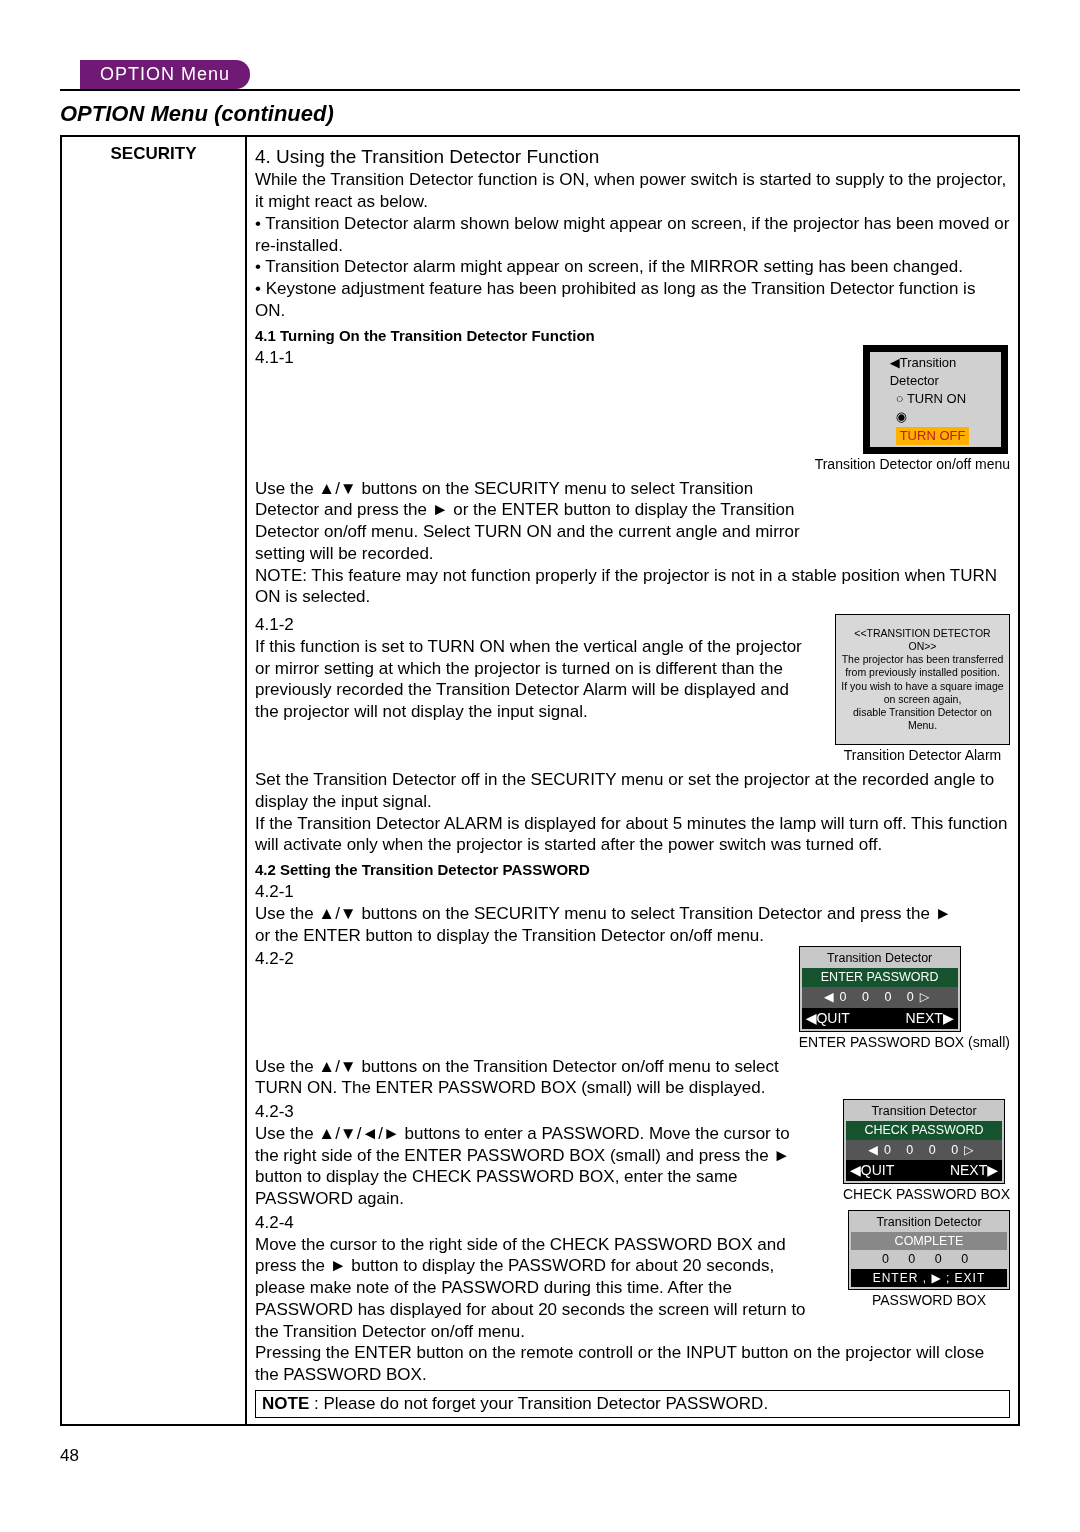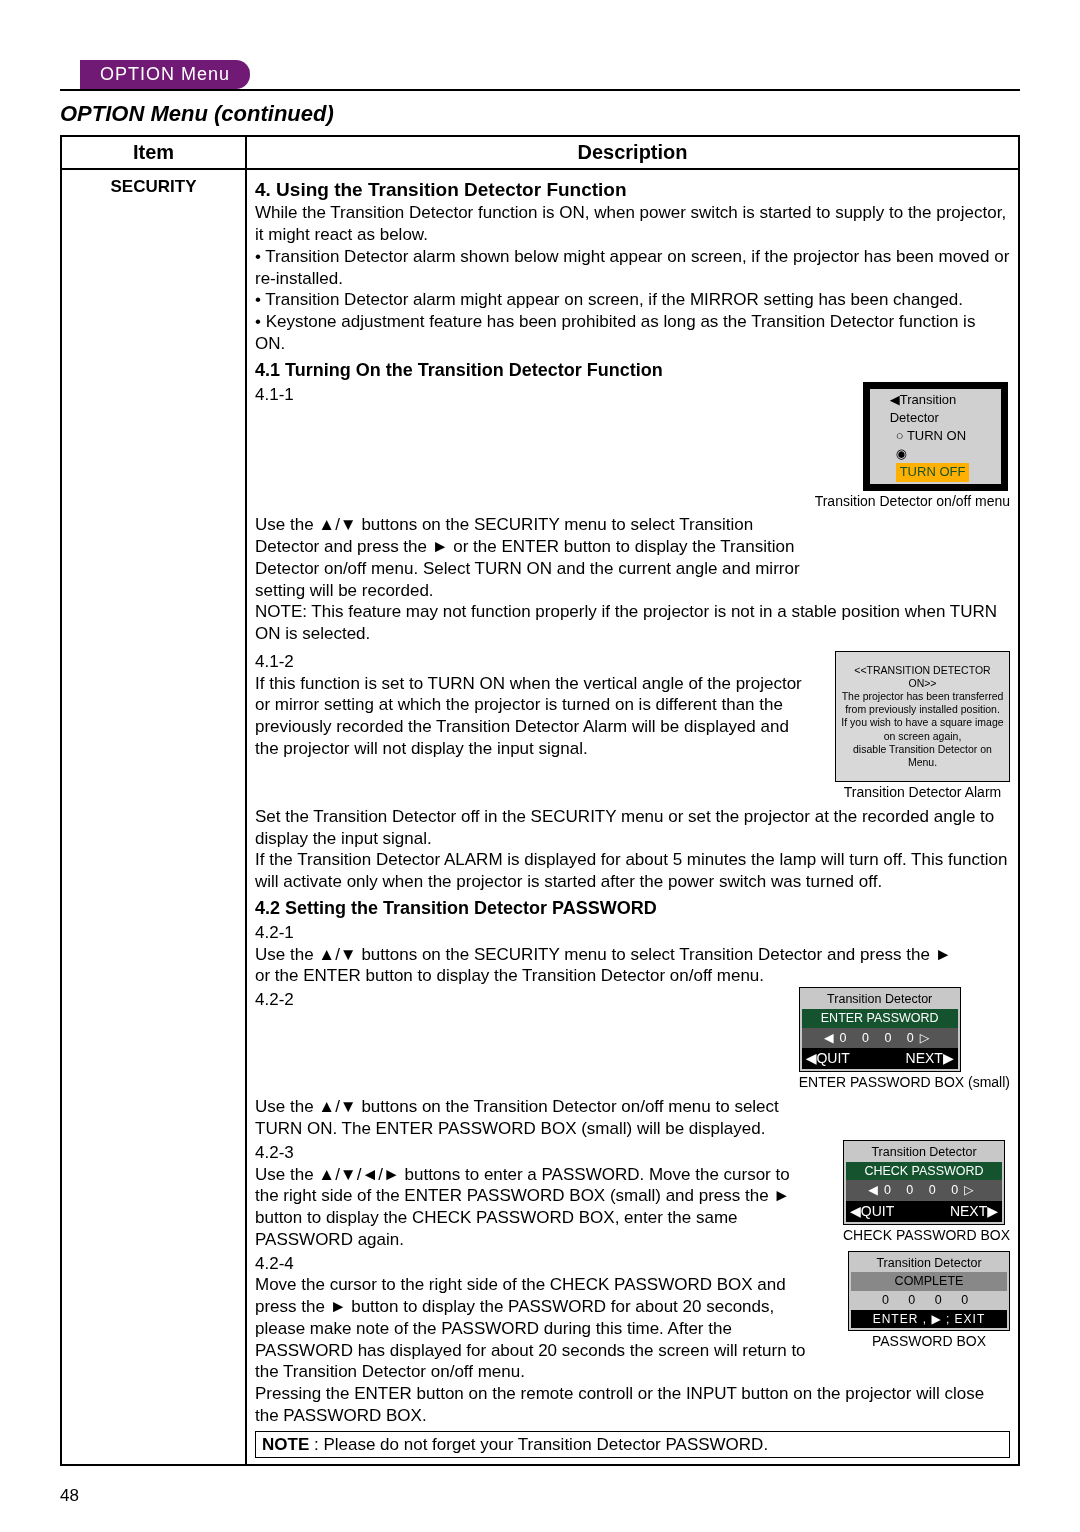--- a/index.html
+++ b/index.html
@@ -50,22 +50,22 @@
     font-size: 17px;
     line-height: 1.28;
   }
   td.item-col {
     width: 185px;
     text-align: center;
     vertical-align: middle;
     font-weight: bold;
     font-size: 20px;
   }
-  .sec-head { font-weight: bold; font-size: 19px; margin-top:2px; }
-  .sub-head { font-weight: bold; font-size: 18px; margin-top:4px;}
+  .sec-head { font-weight: normal; font-size: 19px; margin-top:2px; }
+  .sub-head { font-weight: bold; font-size: 15px; margin-top:4px;}
   .note-box {
     border: 1.5px solid #000;
     padding: 2px 6px;
     margin-top: 4px;
     display: inline-block;
     width: 100%;
   }
   .float-r { float: right; clear: right; margin-left:8px; margin-bottom:4px; text-align:center; font-size:14px;}
   
   .osd-box {
@@ -73,21 +73,21 @@
     width: 145px;
     font-size: 13px;
     background: #d0d0d0;
     text-align: left;
     padding: 2px 20px;
     line-height: 1.4;
     margin-left: 48px;
   }
   .osd-box .hdr { font-size:13px; }
   .osd-box .opt { padding-left:6px; }
-  .osd-box .sel { background:#ffb000; color:#14532d; display:inline-block; padding:0 4px;}
+  .osd-box .sel { background:#ffb000; color:#b91c1c; display:inline-block; padding:0 4px;}
   .alarm-box {
     border: 1px solid #000;
     width: 175px;
     font-size: 10.5px;
     background:#d8d8d8;
     padding: 12px 3px;
     text-align:center;
     line-height:1.25;
   }
   .pw-box {
@@ -96,21 +96,21 @@
     width:162px;
     font-size:12.5px;
     text-align:center;
     padding:2px;
     line-height:1.5;
   }
   .pw-box .title { font-size:12.5px; }
   .pw-box .digits { background:#555; color:#fff; padding:1px 0; letter-spacing:6px;}
   .pw-box .bar { display:flex; justify-content:space-between; background:#000; color:#fff; font-size:14px; padding:0 4px;}
   .pw-box .check { background:#14532d; color:#fff; padding:0;}
-  .pw-box .complete { background:#888; color:#000000; text-align:center;}
+  .pw-box .complete { background:#888; color:#ffffff; text-align:center;}
   .pw-box .enterexit {
     background:#000; color:#fff; font-size:12px; padding:0 4px; letter-spacing:1px;
   }
   .caption { font-size:14px; margin-top:2px;}
   .pagenum { margin-top: 20px; font-size:17px; }
   .step { display:block; margin-top:2px;}
   .step .num { display:inline-block; width:46px; vertical-align:top;}
   .step .txt { display:inline-block; width:calc(100% - 200px); vertical-align:top;}
   .step .txt-wide { display:inline-block; width:calc(100% - 50px); vertical-align:top;}
   .clear { clear:both; }
@@ -120,24 +120,20 @@
 
 
 
 <div class="menu-tab">OPTION Menu</div>
 <div class="rule"></div>
 
 <h2 class="page-title">OPTION Menu (continued)</h2>
 
 <table class="main">
   <tbody>
-      <tr>
-    <th>Item</th>
-    <th>Description</th>
-  </tr>
   <tr>
     <td class="item-col">SECURITY</td>
     <td>
 
       <div class="sec-head">4. Using the Transition Detector Function</div>
       <div>While the Transition Detector function is ON, when power switch is started to supply to the projector, it might react as below.</div>
       <div>• Transition Detector alarm shown below might appear on screen, if the projector has been moved or re-installed.</div>
       <div>• Transition Detector alarm might appear on screen, if the MIRROR setting has been changed.</div>
       <div>• Keystone adjustment feature has been prohibited as long as the Transition Detector function is ON.</div>
 

